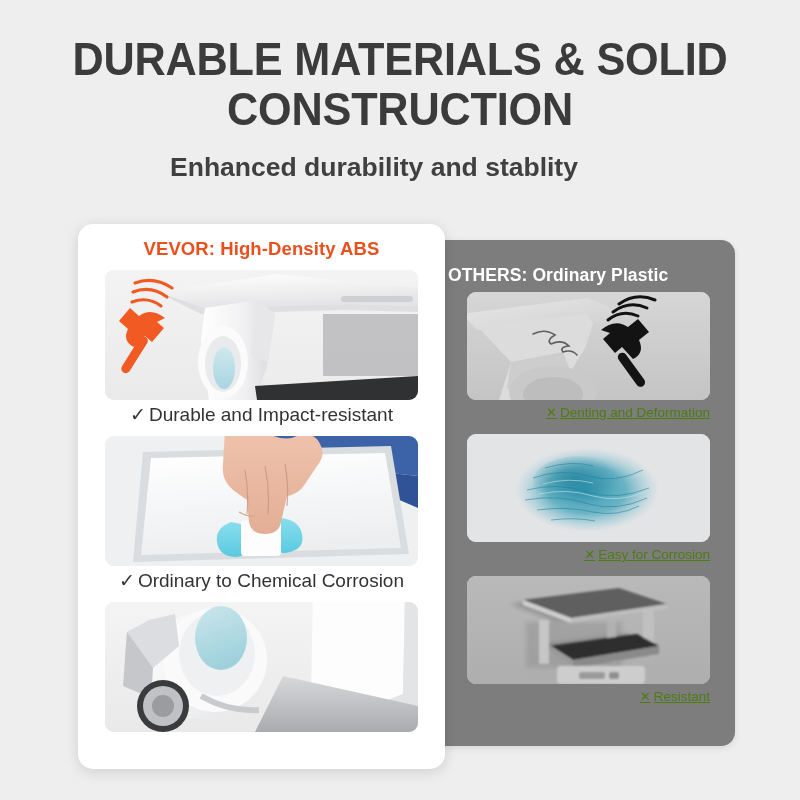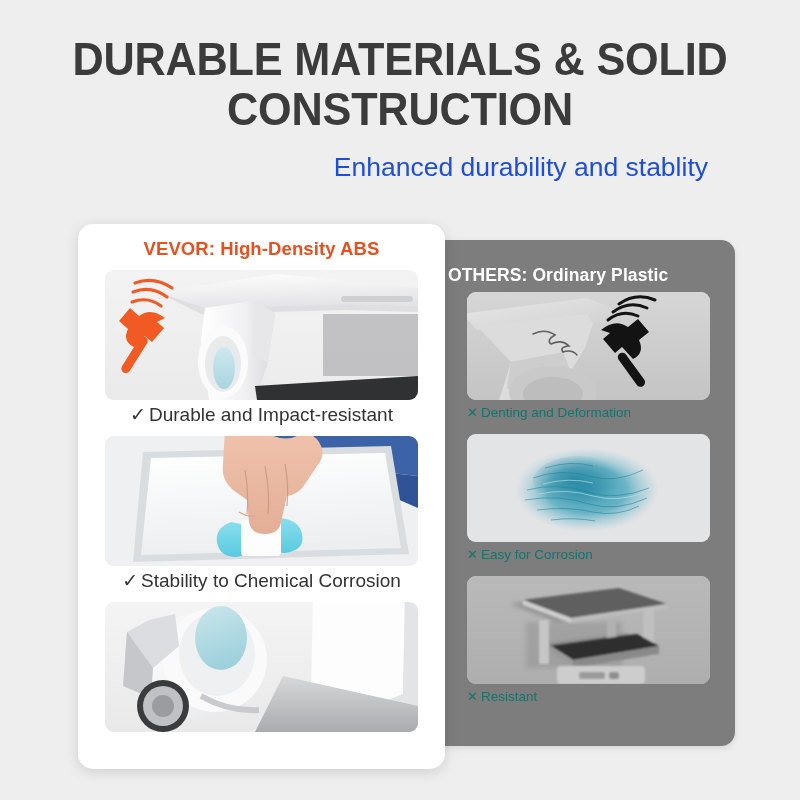--- a/index.html
+++ b/index.html
@@ -22,26 +22,25 @@
     letter-spacing:-0.2px;
     transform:scaleX(0.92);
     transform-origin:center top;
     font-family:"Liberation Sans Narrow","Liberation Sans",sans-serif;
     margin:0 auto;
     width:720px;
     text-transform:uppercase;
   }
   .title .l2{display:block;}
   .subtitle{
-    color:#1d4ed8;
+    color:#404040;
     font-size:26.5px;
     line-height:30px;
     margin-top:18px;
-    font-weight:normal;
-    text-align:right;
+    font-weight:bold;
   }
 
   
   .others-panel{
     position:absolute;left:326px;top:240px;width:409px;height:506px;
     background:#7d7d7d;
     border-radius:14px;
     box-shadow:0 2px 6px rgba(0,0,0,0.10);
   }
   .others-title{
@@ -51,22 +50,22 @@
   }
   .others-col{
     position:absolute;left:467px;top:292px;width:243px;
   }
   .o-item{margin-bottom:8px;}
   .o-thumb{
     width:243px;height:108px;border-radius:9px;overflow:hidden;position:relative;
     background:#cfcfcf;
   }
   .o-cap{
-    text-align:left;color:#0f766e;font-size:13.5px;
-    line-height:26px;height:26px;white-space:nowrap;
+    text-align:right;color:#4d7c0f;font-size:13.5px;
+    line-height:26px;height:26px;white-space:nowrap;text-decoration:underline;
   }
   .o-cap .mk{font-size:13px;margin-right:3px;}
 
   
   .vevor-card{
     position:absolute;left:78px;top:224px;width:367px;height:545px;
     background:#ffffff;border-radius:15px;
     box-shadow:0 3px 14px rgba(0,0,0,0.13);
   }
   .vevor-title{
@@ -317,21 +316,21 @@
             <path d="M120 -6 q22 -8 44 4 q16 8 28 2 q14 -6 22 6 q8 12 -2 24 l-12 18 q-6 10 -18 12 l-6 26 q-2 12 -16 12 q-14 0 -16 -12 l-2 -22 l-14 -10 q-12 -10 -10 -26 z" fill="url(#skin)"></path>
             <g stroke="#c9907a" stroke-width="1.2" fill="none" opacity="0.75">
               <path d="M140 34 q4 22 2 44"></path>
               <path d="M160 30 q5 24 3 48"></path>
               <path d="M180 28 q4 22 2 42"></path>
             </g>
             <path d="M134 76 q8 5 16 4" stroke="#d9a58e" stroke-width="1.4" fill="none"></path>
           </svg>
         </div>
         <div class="v-cap">
-          <span class="mk">✓</span><span>Stability to Chemical Corrosion</span>
+          <span class="mk">✓</span><span>Ordinary to Chemical Corrosion</span>
         </div>
       </div>
 
       <div class="v-item">
         <div class="v-thumb">
           <svg class="art" viewBox="0 0 313 130" preserveAspectRatio="xMidYMid slice">
             <defs>
               <linearGradient id="sbg" x1="0" y1="0" x2="0" y2="1">
                 <stop offset="0" stop-color="#f4f4f5"></stop>
                   <stop offset="1" stop-color="#e9e9ea"></stop>

